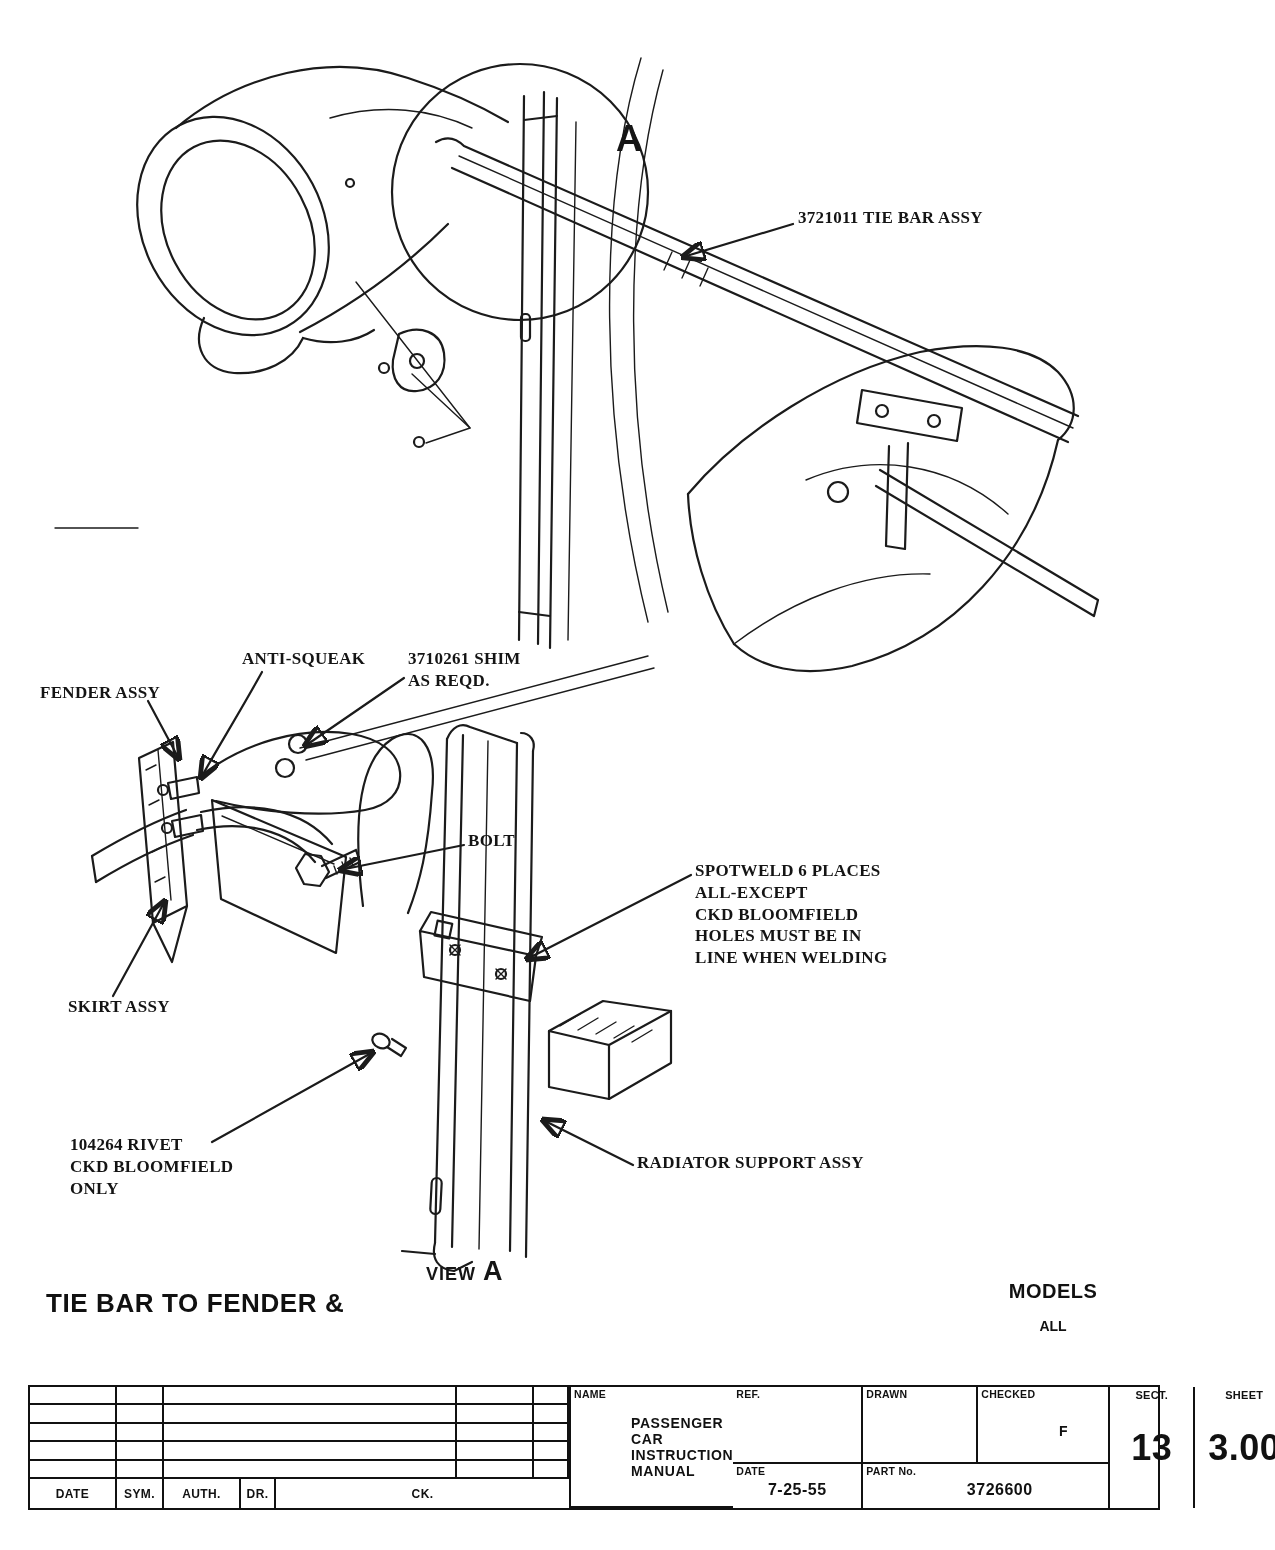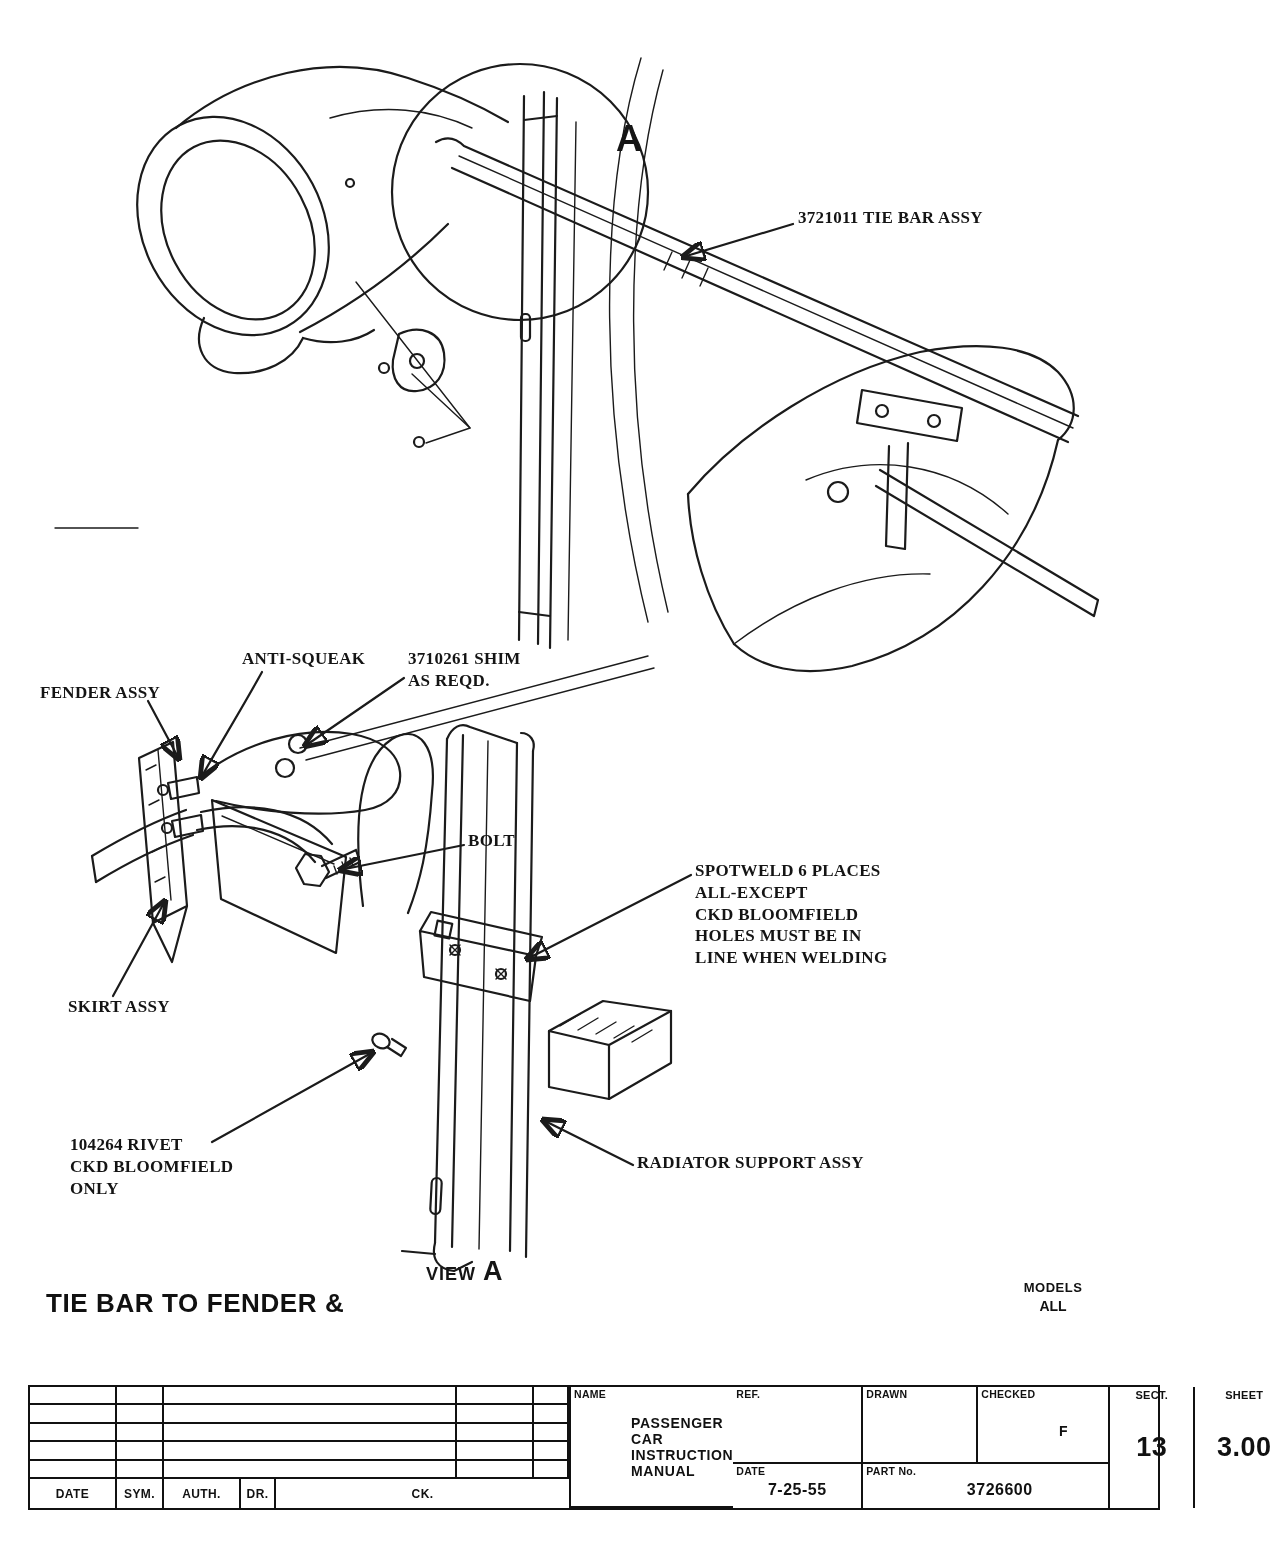--- a/index.html
+++ b/index.html
@@ -28,22 +28,22 @@
   .view-caption .vw{font-size:18px;letter-spacing:1px;}
   .view-caption .vl{font-size:27px;}
   .sheet-title{
     position:absolute;left:46px;top:1288px;
     font:700 26px "Liberation Sans", sans-serif;letter-spacing:.6px;line-height:1.18;color:#111;
   }
   .models{
     position:absolute;left:998px;top:1280px;text-align:center;width:110px;
     font-family:"Liberation Sans", sans-serif;font-weight:700;color:#111;
   }
-  .models .m-label{font-size:13px;letter-spacing:.5px;}
-  .models .m-value{font-size:14px;margin-top:3px;}
+  .models .m-label{font-size:20px;letter-spacing:.5px;}
+  .models .m-value{font-size:14px;margin-top:15px;}
   
   .titleblock{
     position:absolute;left:28px;top:1385px;width:1132px;height:125px;
     border:2.5px solid #111;display:flex;box-sizing:border-box;
     font-family:"Liberation Sans", sans-serif;color:#111;
   }
   .tb-left{width:570px;border-right:2px solid #111;display:flex;flex-direction:column;box-sizing:border-box;}
   .tb-row{display:flex;flex:1;border-bottom:2px solid #111;box-sizing:border-box;}
   .tb-row:last-child{border-bottom:none;flex:0 0 29px;}
   .tb-cell{border-right:2px solid #111;box-sizing:border-box;display:flex;align-items:center;justify-content:center;}
@@ -60,21 +60,21 @@
   .tb-r2{flex:0 0 44px;display:flex;box-sizing:border-box;}
   .tb-box{position:relative;border-right:2px solid #111;box-sizing:border-box;display:flex;align-items:center;justify-content:center;}
   .b-ref{width:130px;} .b-drawn{width:115px;} .b-checked{flex:1;border-right:none;}
   .b-date{width:130px;} .b-part{flex:1;border-right:none;}
   .checked-value{font-size:14px;font-weight:700;margin-top:12px;margin-left:40px;}
   .small-value{font-size:16px;font-weight:700;margin-top:8px;letter-spacing:.5px;}
   .part-value{font-size:16px;font-weight:700;margin-top:8px;margin-left:28px;letter-spacing:.5px;}
   .tb-sect,.tb-sheet{position:relative;border-left:2px solid #111;display:flex;align-items:center;justify-content:center;box-sizing:border-box;}
   .tb-sect{width:85px;} .tb-sheet{width:100px;}
   .tb-toplabel{position:absolute;left:0;right:0;top:2px;text-align:center;font-size:11px;font-weight:700;letter-spacing:.3px;}
-  .big-num{font-size:27px;font-weight:700;letter-spacing:.5px;}
+  .big-num{font-size:36px;font-weight:700;letter-spacing:.5px;}
 </style>
 </head>
 <body>
 
 <div class="sheet">
 
   <svg width="1275" height="1550" viewBox="0 0 1275 1550">
     <defs>
       <marker id="arrow" markerWidth="11" markerHeight="9" refX="10" refY="4.5" orient="auto">
         <path d="M0,0 L11,4.5 L0,9 Z" fill="#1b1b1b" stroke="none"></path>

